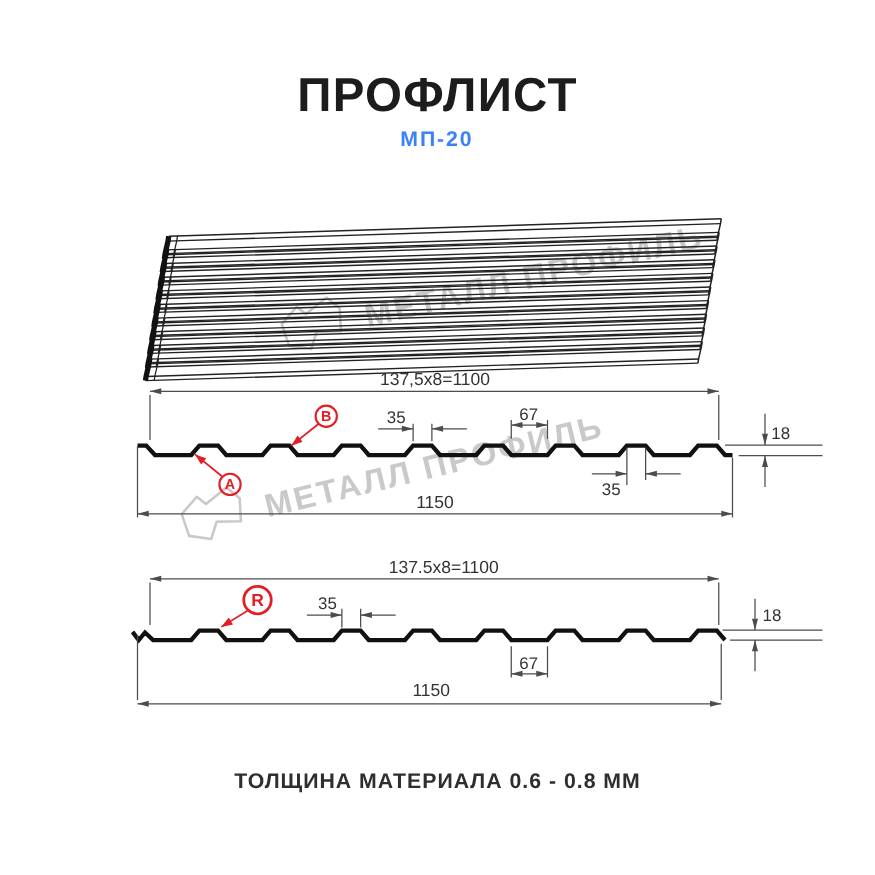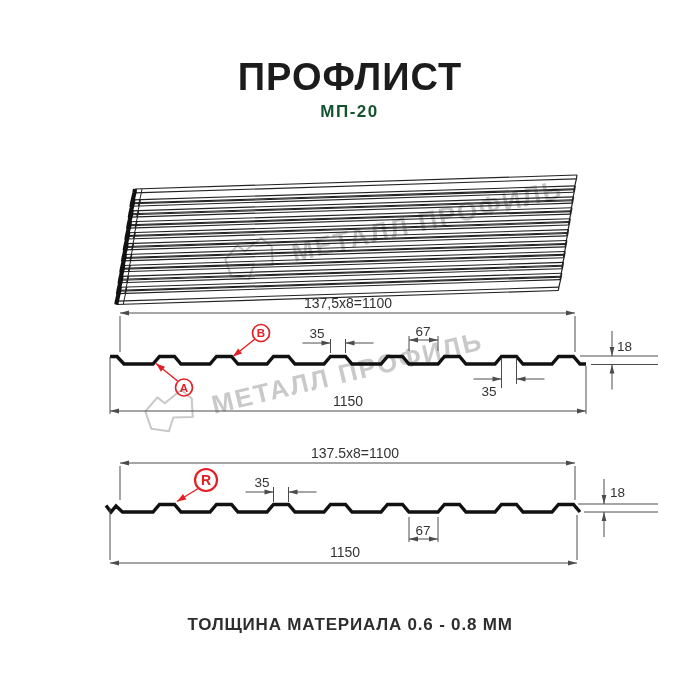--- a/index.html
+++ b/index.html
@@ -1,21 +1,21 @@
 <!DOCTYPE html>
 <html><head>
 <meta charset="utf-8">
 <style>
   html,body{margin:0;padding:0;background:#fff;}
   .page{position:relative;width:700px;height:700px;background:#ffffff;overflow:hidden;
         font-family:"Liberation Sans", sans-serif;}
   .title{position:absolute;top:56px;left:0;width:700px;text-align:center;
          font-size:38px;font-weight:bold;letter-spacing:1px;color:#1c1c1c;}
   .subtitle{position:absolute;top:102px;left:0;width:699px;text-align:center;
-         font-size:17px;font-weight:bold;letter-spacing:1.5px;color:#14532d;}
+         font-size:17px;font-weight:bold;letter-spacing:1.5px;color:#3b82f6;}
   .footer-note{position:absolute;top:615px;left:0;width:700px;text-align:center;
          font-size:17px;font-weight:bold;letter-spacing:0.8px;color:#2e2e2e;}
   .wm{position:absolute;display:flex;align-items:center;gap:10px;
       transform:rotate(-13.5deg);transform-origin:left center;
       color:#c9c9c9;font-size:26px;font-weight:bold;letter-spacing:2px;white-space:nowrap;}
   .wm1{left:226px;top:246px;}
   .wm2{left:146px;top:398px;}
   .wm svg{flex:0 0 auto;}
   svg.drawing{position:absolute;left:0;top:0;z-index:2;}
   .wm{z-index:1;}

